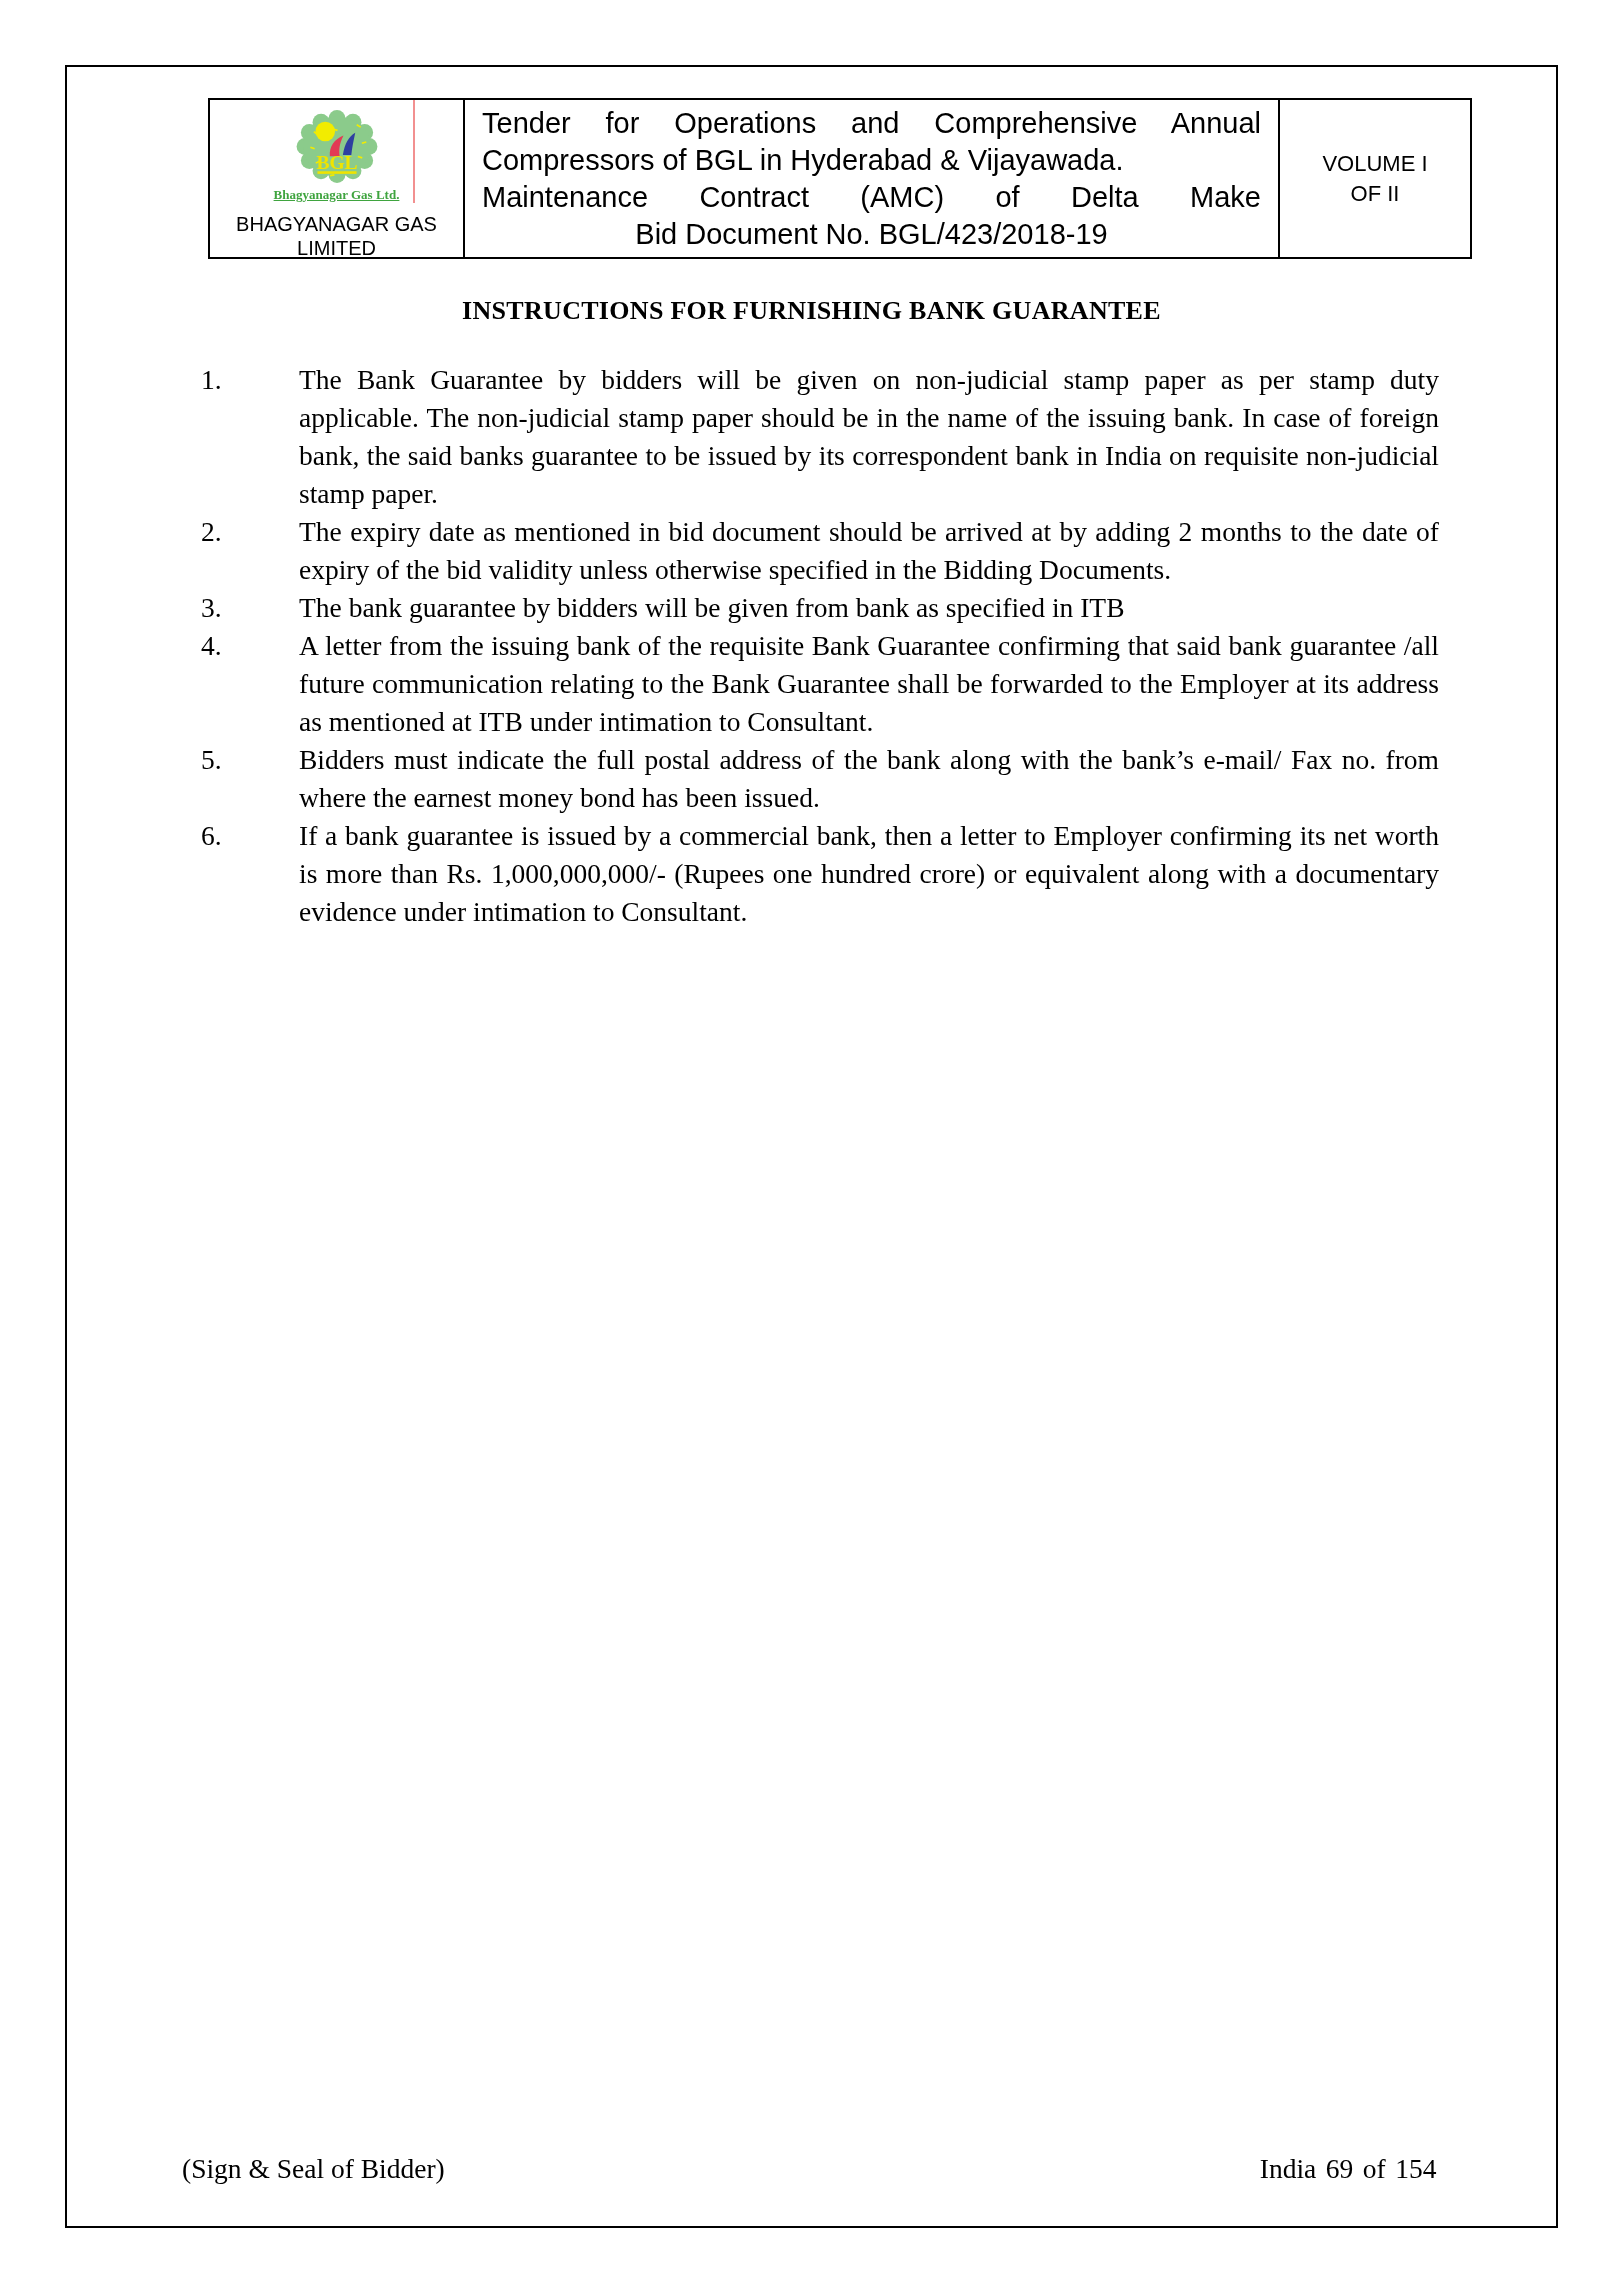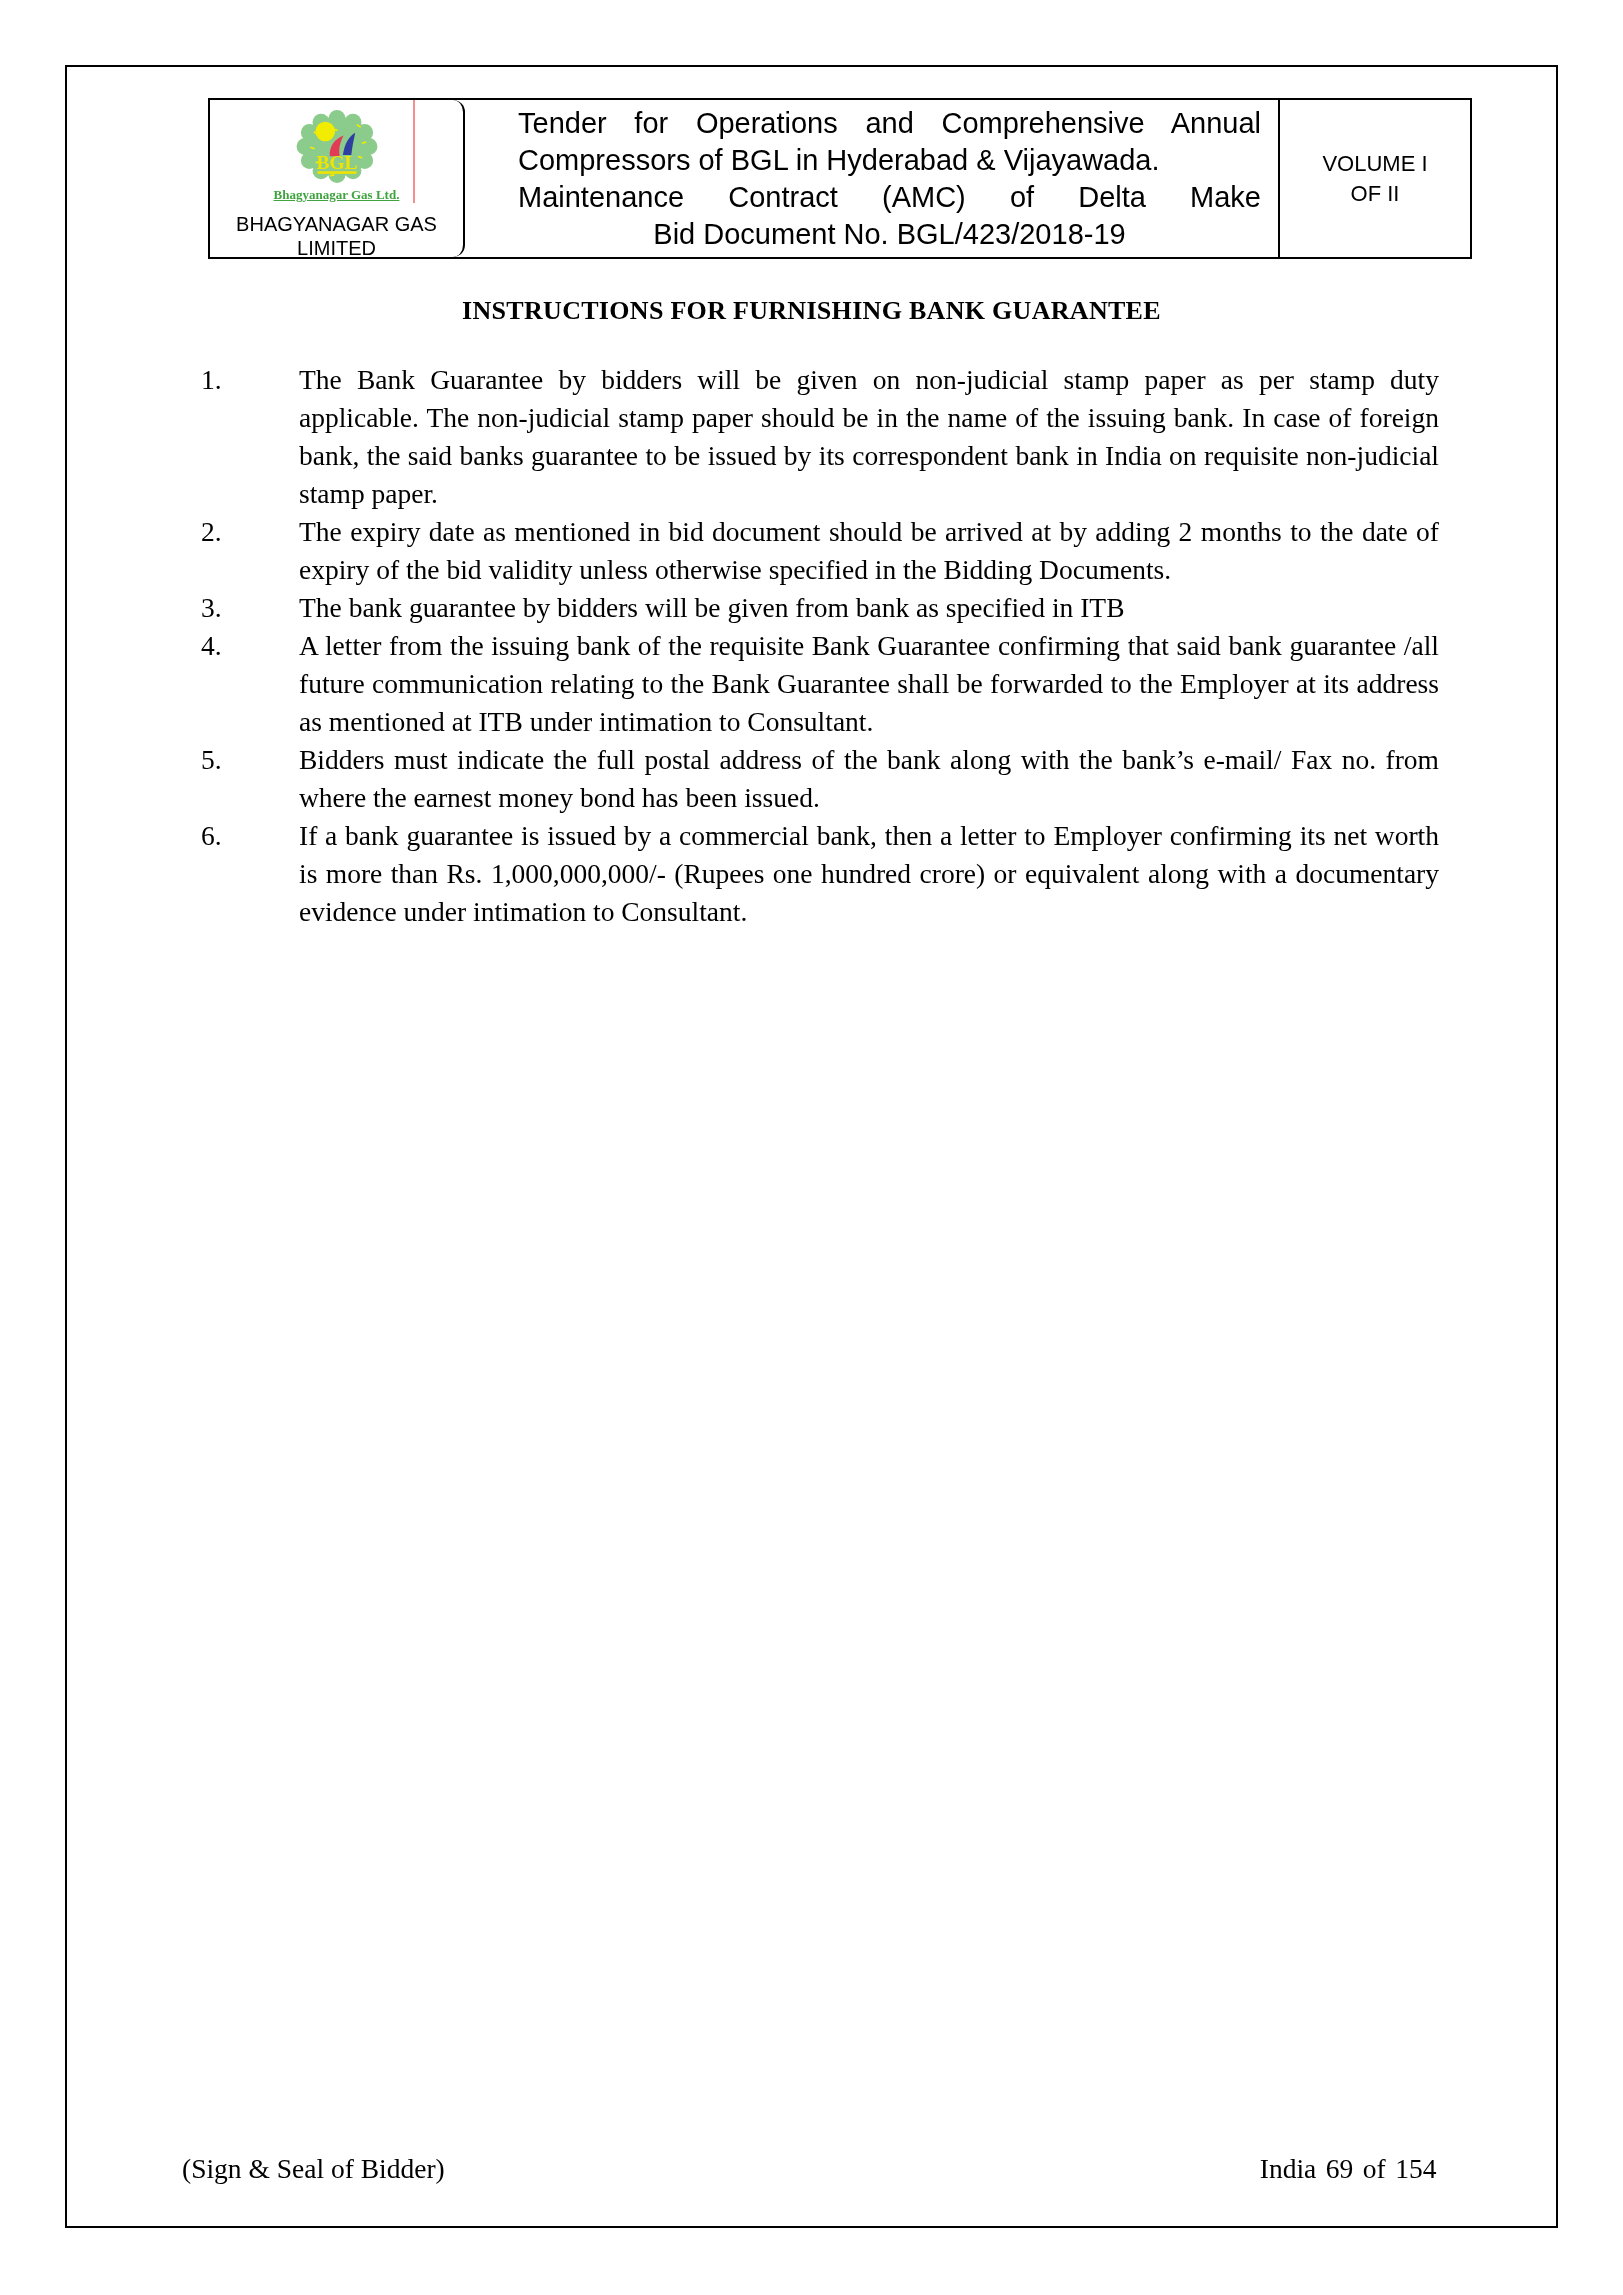--- a/index.html
+++ b/index.html
@@ -29,41 +29,40 @@
     display: flex;
     background: #fff;
   }
   .cell { box-sizing: border-box; height: 100%; }
   .cell-logo {
     width: 255px;
     border-right: 2px solid #000;
     position: relative;
     text-align: center;
     padding-top: 8.5px;
-    border-radius: 12px;
   }
   .cell-title {
     width: 815px;
     border-right: 2px solid #000;
     padding: 5.2px 17px;
     font-family: "Liberation Sans", sans-serif;
     font-size: 29px;
     line-height: 37px;
   }
   .cell-volume {
     flex: 1;
     display: flex;
     flex-direction: column;
     justify-content: center;
     align-items: center;
     font-family: "Liberation Sans", sans-serif;
     font-size: 22px;
     line-height: 30px;
   }
-  .title-line { white-space: normal; margin-left: 36px; }
+  .title-line { white-space: normal; }
   .title-line.stretch { text-align: justify; text-align-last: justify; }
   .title-line.center  { text-align: center; }
   .logo-caption {
     font-size: 13px;
     line-height: 17px;
     font-weight: bold;
     color: #3fa43f;
     margin-top: 0.7px;
     text-decoration: underline;
   }

